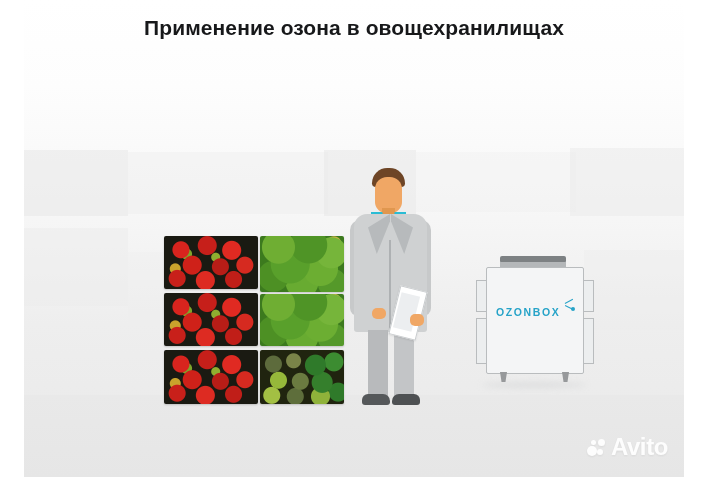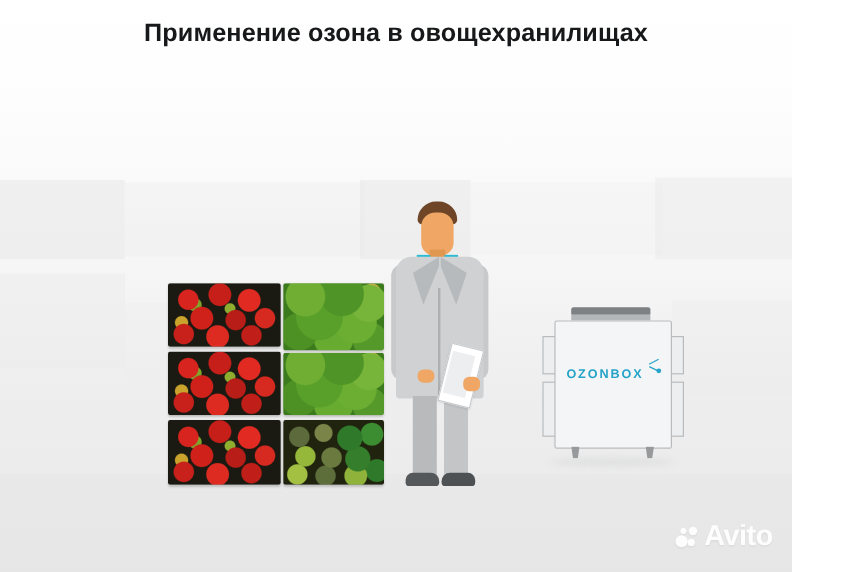--- a/index.html
+++ b/index.html
@@ -1,21 +1,21 @@
 <!DOCTYPE html>
 <html><head>
 <meta charset="utf-8">
 <style>
   html,body{margin:0;padding:0;}
   body{
     width:720px;height:477px;overflow:hidden;
     background:#ffffff;
     font-family:"Liberation Sans","DejaVu Sans",sans-serif;
   }
-  .page{position:relative;width:660px;height:477px;overflow:hidden;background:#4c1d95;}
+  .page{position:relative;width:660px;height:477px;overflow:hidden;background:#4c1d95;margin-left:24px;}
 
   
   .bg-base{position:absolute;inset:0;background:linear-gradient(180deg,#fefefe 0%,#fbfbfb 26%,#f6f6f6 46%,#eeeeee 68%,#e9e9e9 100%);}
   .bg-panel{position:absolute;background:#e7e7e7;opacity:.55;}
   .bg-panel.soft{background:#ececec;opacity:.5;}
   .bg-floor{position:absolute;left:0;right:0;bottom:0;height:82px;background:linear-gradient(180deg,#e9e9e9 0%,#e6e6e6 100%);}
 
   
   .header{position:absolute;left:0;right:0;top:0;height:145px;
           background:linear-gradient(180deg,#ffffff 0%,#fdfdfd 60%,#fafafa 100%);}

